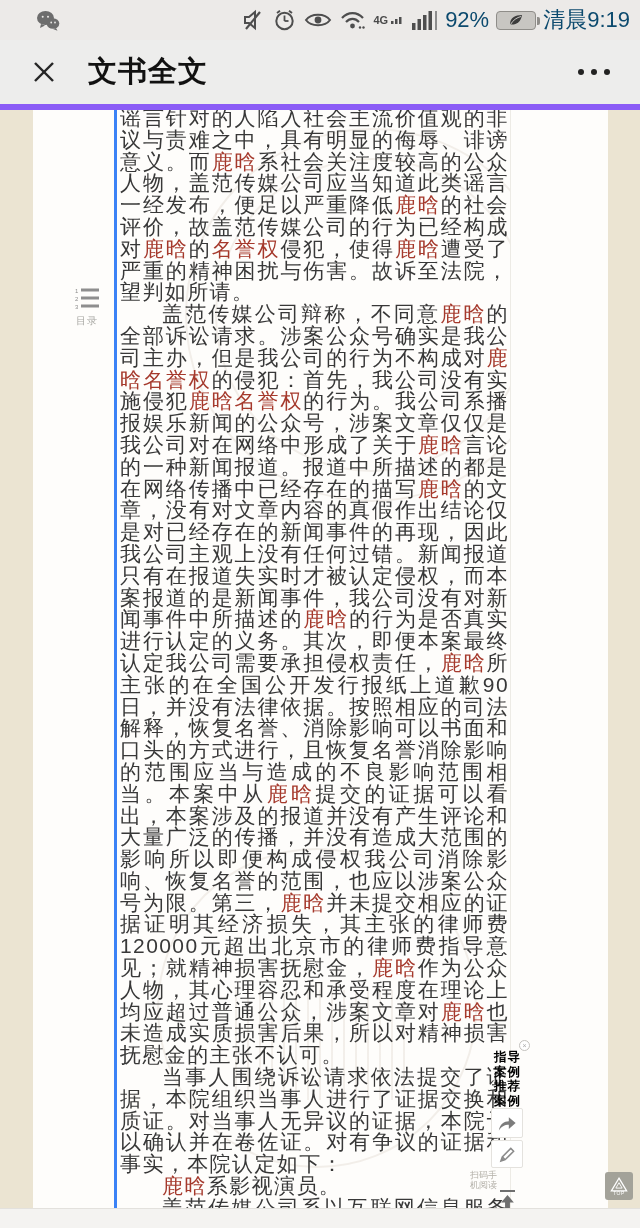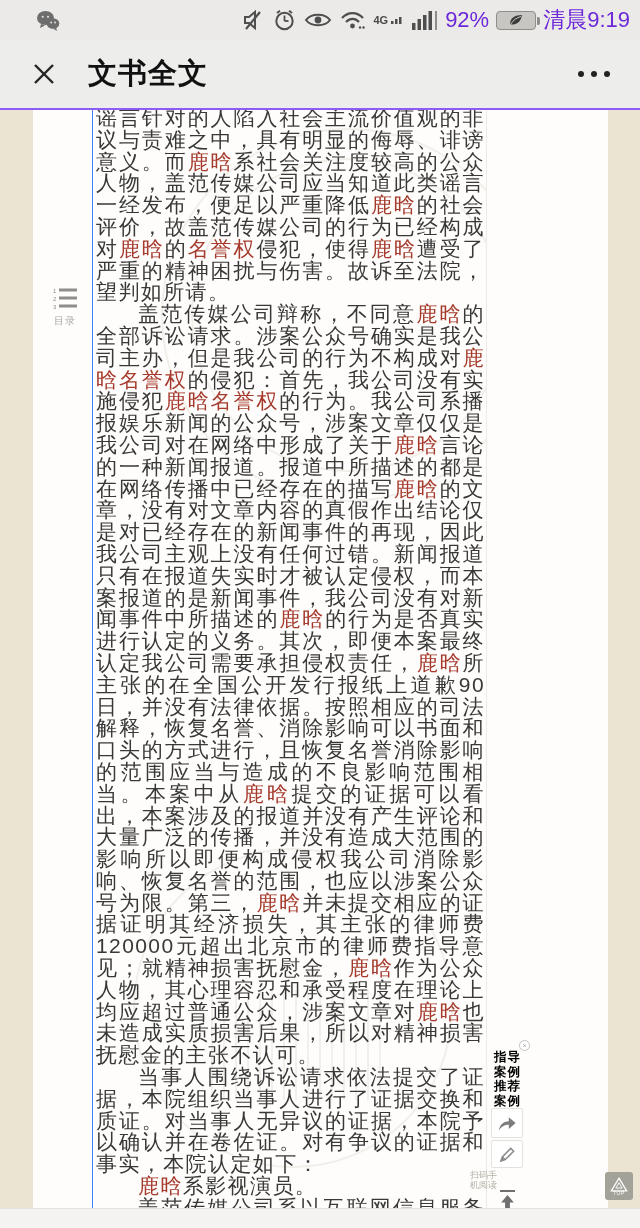--- a/index.html
+++ b/index.html
@@ -3,35 +3,35 @@
 <meta charset="utf-8">
 <style>
   * { margin:0; padding:0; box-sizing:border-box; }
   html,body { width:640px; height:1228px; overflow:hidden; }
   body { font-family:"Liberation Sans","DejaVu Sans",sans-serif; background:#ebe4d2; position:relative; }
 
   
   .statusbar { height:40px; background:#eceae8; display:flex; align-items:center; padding:0 10px 0 36px; position:relative; z-index:20; }
   .sb-right { margin-left:auto; display:flex; align-items:center; gap:7px; color:#4e4e4e; }
   .sb-ic { display:inline-flex; align-items:center; }
-  .sb-text { font-size:22px; color:#6d28d9; }
+  .sb-text { font-size:22px; color:#0c4a6e; }
   .sb-4g { font-size:11px; font-weight:bold; color:#4a4a4a; line-height:10px; text-align:left; }
   .battery { position:relative; width:40px; height:19px; background:#c8c6c2; border:1.5px solid #8f8d89; border-radius:4px; display:flex; align-items:center; justify-content:center; }
   .battery:after { content:""; position:absolute; right:-5px; top:5px; width:3px; height:8px; background:#8f8d89; border-radius:0 2px 2px 0; }
 
   
-  .appbar { height:70px; background:#ededec; border-bottom:2px solid #8b5cf6; display:flex; align-items:center; padding:0 26px; position:relative; z-index:20; }
+  .appbar { height:70px; background:#ededec; border-bottom:6px solid #8b5cf6; display:flex; align-items:center; padding:0 26px; position:relative; z-index:20; }
   .appbar-title { font-size:29px; font-weight:bold; color:#111; margin-left:26px; letter-spacing:1px; }
   .more-dots { margin-left:auto; display:flex; gap:7px; padding:10px 4px; }
   .more-dots i { width:6px; height:6px; border-radius:50%; background:#222; }
 
   
   .page { position:relative; height:1118px; background:#ebe4d2; overflow:hidden; }
   .card { position:absolute; left:33px; top:0; width:575px; height:100%; background:#fefdfb; display:flex; }
-  .gutter-left { width:60px; border-right:1px solid #3b82f6; position:relative; }
+  .gutter-left { width:84px; border-right:3px solid #3b82f6; position:relative; }
   .content { width:393px; position:relative; overflow:hidden; }
   .gutter-right { flex:1; border-left:1px solid #edebe5; position:relative; }
 
   
   .toc { position:absolute; right:3px; top:177px; width:48px; text-align:center; color:#9c9c9c; }
   .toc-label { font-size:10px; color:#a8a8a4; letter-spacing:1px; }
 
   
   .doc { margin-top:-3px; padding:0 1px 0 3px; font-size:21px; line-height:21.8px; letter-spacing:1.4px; color:#383838; text-align:justify; position:relative; z-index:2; }
   .doc p { text-indent:2em; }

